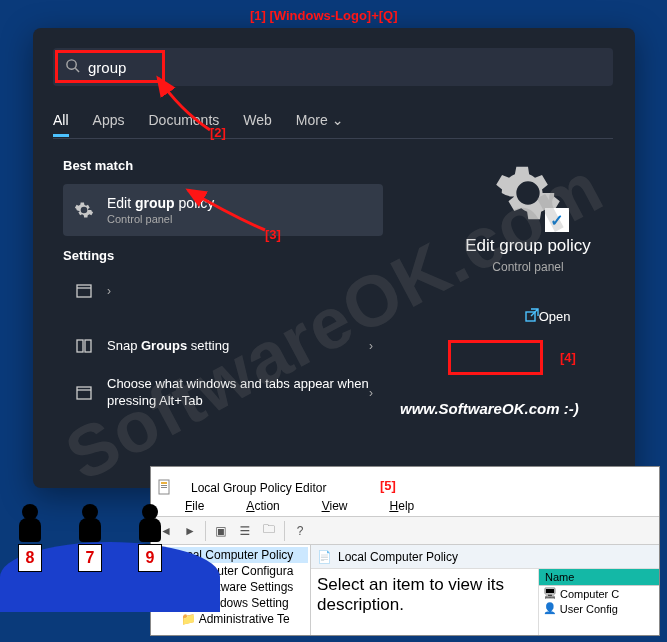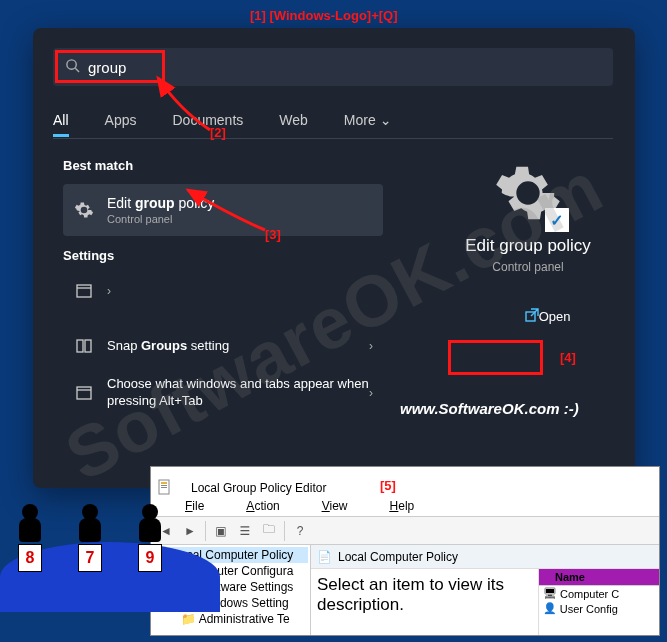--- a/index.html
+++ b/index.html
@@ -26,21 +26,21 @@
 .arrow svg { display: block; }
 
 .search-box {
   position: absolute; top: 20px; left: 20px; width: 560px; height: 38px;
   background: #2a3140; border-radius: 4px; display: flex; align-items: center;
   padding: 0 12px; color: #fff;
 }
 .search-box .si { margin-right: 8px; color: #aaa; }
 .search-box .query { font-size: 15px; color: #fff; }
 
-.tabs { position: absolute; top: 78px; left: 20px; display: flex; gap: 36px; color: #ccc; font-size: 14px; }
+.tabs { position: absolute; top: 78px; left: 20px; display: flex; gap: 24px; color: #ccc; font-size: 14px; }
 .tab { padding: 6px 0; cursor: pointer; }
 .tab.active { color: #fff; border-bottom: 3px solid #4cc2ff; }
 
 .divider { position: absolute; top: 110px; left: 20px; width: 560px; height: 1px; background: #3a4150; }
 
 .section-label { position: absolute; left: 30px; color: #fff; font-size: 13px; font-weight: 600; }
 .sl-best { top: 130px; }
 .sl-settings { top: 220px; }
 
 .result-item {
@@ -87,21 +87,21 @@
 .lgpe-body { display: flex; height: calc(100% - 78px); }
 .tree { width: 160px; border-right: 1px solid #ccc; padding: 2px; overflow: hidden; }
 .tree-node { padding: 1px 2px; white-space: nowrap; }
 .tree-node.sel { background: #cce8ff; }
 .tree-child { padding-left: 14px; }
 .content { flex: 1; display: flex; flex-direction: column; }
 .content-head { height: 24px; background: #eef3f8; display: flex; align-items: center; padding: 0 6px; gap: 6px; border-bottom: 1px solid #ddd; }
 .content-body { flex: 1; display: flex; }
 .content-desc { flex: 1; padding: 6px; font-size: 17px; border-right: 1px solid #ddd; }
 .content-list { width: 120px; }
-.list-head { background: #a21caf; border-bottom: 1px solid #ccc; padding: 2px 16px; font-size: 11px; font-weight: bold; }
+.list-head { background: #14b8a6; border-bottom: 1px solid #ccc; padding: 2px 6px; font-size: 11px; }
 .list-item { padding: 1px 4px; font-size: 11px; white-space: nowrap; display: flex; align-items: center; gap: 3px; }
 
 .watermark {
   position: absolute; top: 50%; left: 50%; transform: translate(-50%,-50%) rotate(-28deg);
   font-size: 72px; font-weight: bold; color: rgba(120,120,120,0.22);
   white-space: nowrap; z-index: 60; pointer-events: none; letter-spacing: 1px;
 }
 .wm-url { position: absolute; top: 400px; left: 400px; color: #fff; font-weight: bold; font-size: 15px; z-index: 55; font-style: italic; }
 
 .figures { position: absolute; bottom: 30px; left: 0; width: 200px; height: 130px; z-index: 56; }

